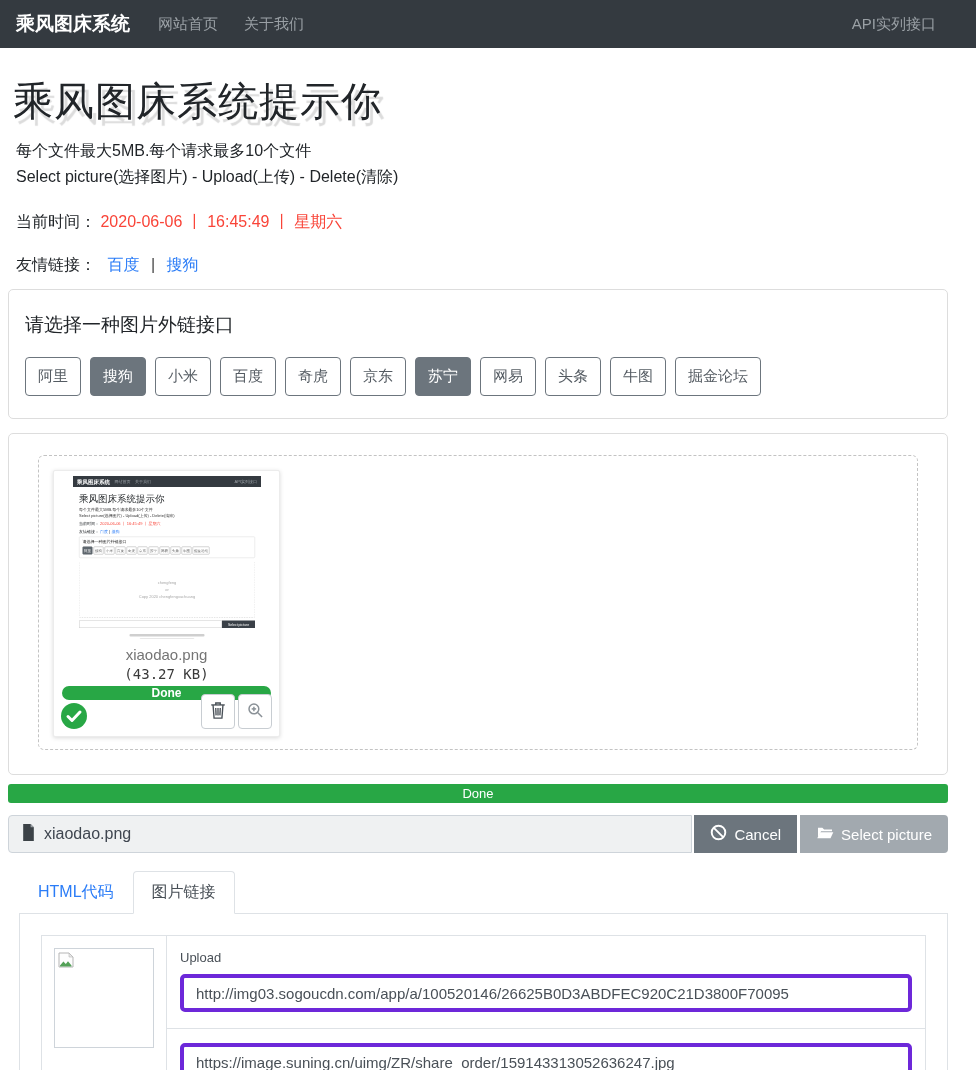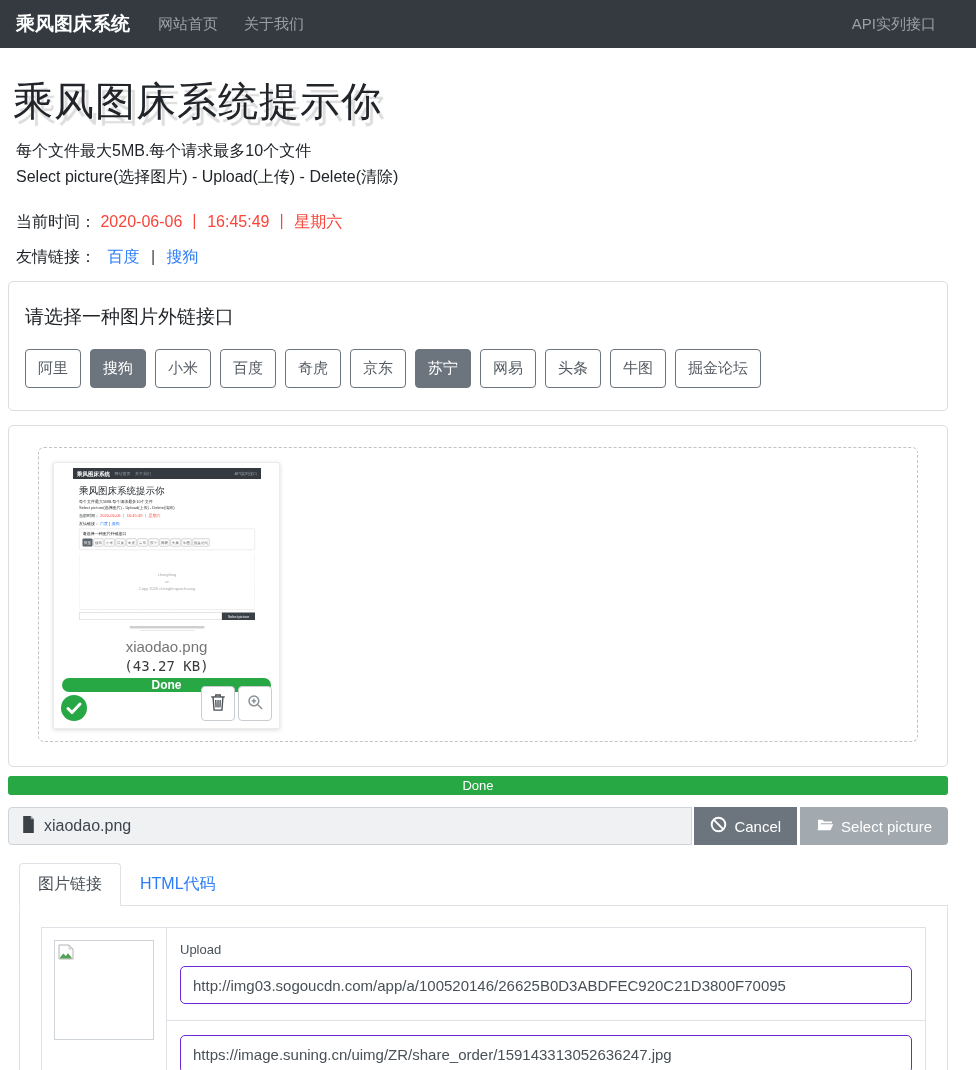--- a/index.html
+++ b/index.html
@@ -16,21 +16,21 @@
   .nav-right { margin-right:24px; }
 
   .page { width:940px; margin-left:8px; }
 
   
   h1.title { font-size:40px; font-weight:400; margin:26px 0 12px; padding-left:5px;
              letter-spacing:1px; color:#212529; text-shadow:4px 6px 1px #dcdcdc; }
   .lead { font-size:16px; margin:5px 0; padding-left:8px; }
   .time-row { margin:24px 0 0; font-size:16px; padding-left:8px; }
   .red { color:#f94438; }
-  .friends-row { margin:14px 0 13px; font-size:16px; padding-left:8px; }
+  .friends-row { margin:22px 0 13px; font-size:16px; padding-left:8px; }
   .friends-row a { color:#2a7cf7; text-decoration:none; margin:0 7px; cursor:pointer; }
   .friends-row .sep { color:#444; }
 
   
   .panel { border:1px solid #ddd; border-radius:5px; background:#fff; }
   .api-panel { padding:14px 16px 22px; }
   .api-panel h2 { font-size:19px; font-weight:400; margin:8px 0 19px; color:#212529; }
   .btn-row { display:flex; gap:9px; }
   .api-btn { font-family:inherit; font-size:15px; padding:9px 12px; background:#fff;
              color:#545b62; border:1px solid #6c757d; border-radius:4px; cursor:pointer; white-space:nowrap; }
@@ -101,21 +101,21 @@
   .tab.active { color:#495057; background:#fff; border-color:#dee2e6 #dee2e6 #fff; }
   .tab.inactive { color:#2a7cf7; }
   .tab-content { border:1px solid #dee2e6; border-top:none; padding:21px; height:240px; }
   .result-box { border:1px solid #dee2e6; display:flex; height:170px; }
   .result-left { width:125px; border-right:1px solid #dee2e6; padding:12px; }
   .thumb-frame { width:100px; height:100px; border:1px solid #ced4da; background:#fff; padding:3px; }
   .result-right { flex:1; display:flex; flex-direction:column; }
   .field { padding:14px 13px 16px; }
   .field.bordered { border-top:1px solid #dee2e6; }
   .field label { display:block; font-size:13px; color:#495057; margin-bottom:9px; }
-  .field input { width:100%; height:38px; border:1px solid #6d28d9; border-radius:5px; padding:0 12px;
+  .field input { width:100%; height:38px; border:4px solid #6d28d9; border-radius:5px; padding:0 12px;
                  font-size:15px; color:#495057; font-family:inherit; background:#fff; }
 </style>
 </head>
 <body>
 
 <nav class="navbar">
   <span class="brand">乘风图床系统</span>
   <a class="nav-link">网站首页</a>
   <a class="nav-link">关于我们</a>
   <span class="spacer"></span>
@@ -288,22 +288,22 @@
             <path d="M1 2h6l2 2h9v2H5.5L2 13V2z" fill="#fff"></path>
             <path d="M4.5 7h15l-3.2 7H1.2z" fill="#fff"></path>
           </svg>
       </span>
       <span>Select picture</span>
     </button>
   </div>
 
   <div class="tabs-wrap">
     <div class="tabs">
+      <div class="tab inactive">HTML代码</div>
       <div class="tab active">图片链接</div>
-      <div class="tab inactive">HTML代码</div>
     </div>
     <div class="tab-content">
       <div class="result-box">
         <div class="result-left">
           <div class="thumb-frame">
             <span>
               <svg width="16" height="16" viewBox="0 0 16 16">
                   <path d="M1 1h10l4 4v10H1z" fill="#fdfdfd" stroke="#b5b5b5"></path>
                   <path d="M11 1l4 4h-4z" fill="#e8e8e8" stroke="#b5b5b5" stroke-width="0.6"></path>
                   <path d="M2 13.5l3.4-4 2.4 2.4 2.2-2.7 3.5 4.3v1H2z" fill="#53a158"></path>

